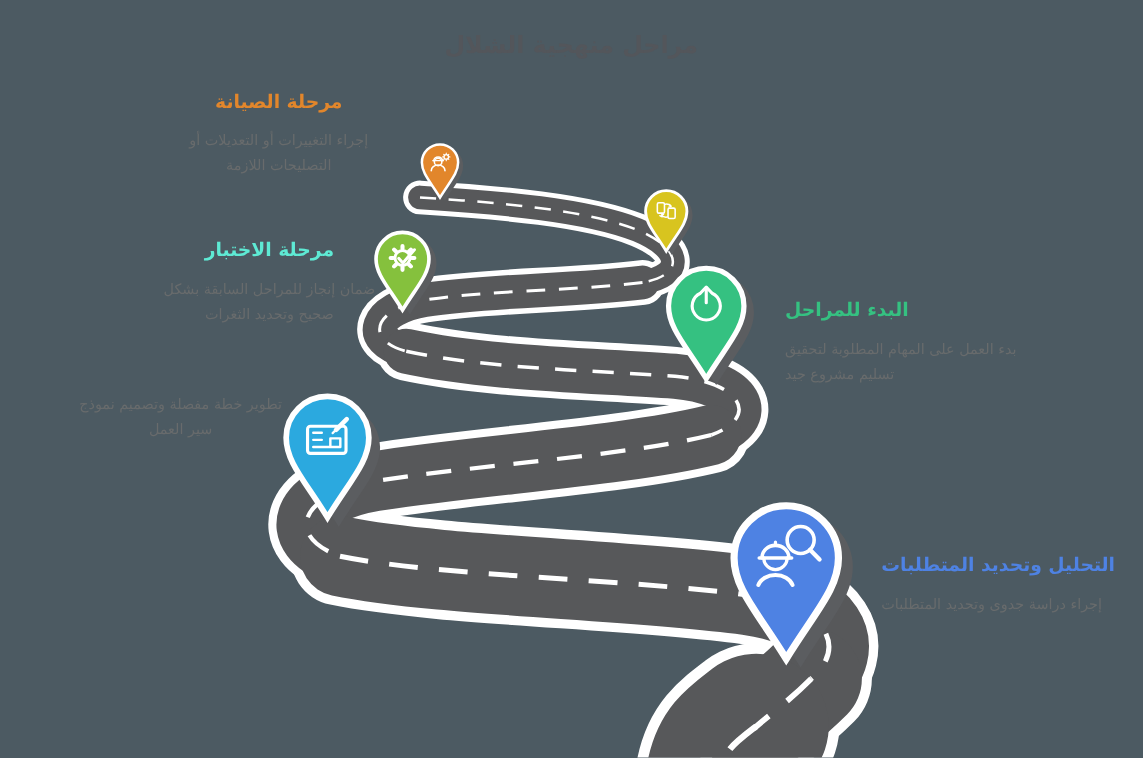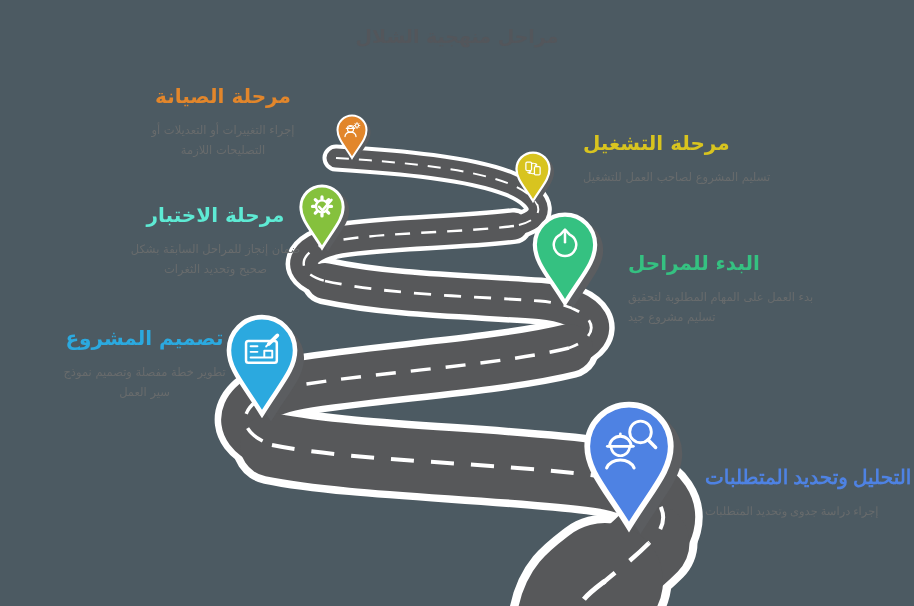--- a/index.html
+++ b/index.html
@@ -14,31 +14,31 @@
   .icon{stroke:#ffffff;fill:none;stroke-linecap:round;stroke-linejoin:round;}
   .page-title{
     position:absolute;top:12px;left:0;width:914px;
     text-align:center;font-size:19px;font-weight:bold;
     direction:rtl;
   }
   .stage{
     position:absolute;direction:rtl;
   }
   .stage h3{
-    margin:12px 0 13px 0;font-size:20px;font-weight:bold;letter-spacing:0;
+    margin:0 0 13px 0;font-size:15px;font-weight:bold;letter-spacing:0;
   }
   .stage p{
     margin:0;font-size:11.5px;line-height:1.7;
   }
   .stage-maintenance{left:128px;top:72px;width:190px;text-align:center;}
   .stage-operation{left:583px;top:119px;width:230px;text-align:left;}
   .stage-testing{left:118px;top:191px;width:195px;text-align:center;}
   .stage-implementation{left:628px;top:239px;width:200px;text-align:left;}
   .stage-design{left:52px;top:314px;width:185px;text-align:center;}
-  .stage-analysis{left:705px;top:453px;width:208px;text-align:left;font-family:Liberation Serif, serif;}
+  .stage-analysis{left:705px;top:443px;width:208px;text-align:left;}
 </style>
 </head>
 <body style="background: rgb(76, 90, 98);">
 
 <div class="canvas">
 
   <svg class="road-svg" width="914" height="606" viewBox="0 0 914 606">
     <defs>
       <path id="pin-shape" d="M0,0 C-16,-26 -29,-39 -29,-56 A29,29 0 1 1 29,-56 C29,-39 16,-26 0,0 Z"></path>
     </defs>
@@ -163,37 +163,32 @@
     </g>
   </svg>
 
   <h1 class="page-title" style="color: rgb(83, 86, 91);">مراحل منهجية الشلال</h1>
 
   <div class="stage stage-maintenance">
     <h3 style="color: rgb(226, 134, 43);">مرحلة الصيانة</h3>
     <p style="color: rgb(104, 107, 108);">إجراء التغييرات أو التعديلات أو التصليحات اللازمة</p>
   </div>
 
-  <div class="stage stage-operation">
-    <h3 style="color: rgb(216, 196, 31);">مرحلة التشغيل</h3>
-    <p style="color: rgb(104, 107, 108);">تسليم المشروع لصاحب العمل للتشغيل</p>
-  </div>
 
   <div class="stage stage-testing">
     <h3 style="color: #5eead4;">مرحلة الاختبار</h3>
     <p style="color: rgb(104, 107, 108);">ضمان إنجاز للمراحل السابقة بشكل صحيح وتحديد الثغرات</p>
   </div>
 
   <div class="stage stage-implementation">
     <h3 style="color: rgb(53, 193, 129);">البدء للمراحل</h3>
     <p style="color: rgb(104, 107, 108);">بدء العمل على المهام المطلوبة لتحقيق تسليم مشروع جيد</p>
   </div>
 
   <div class="stage stage-design">
-    <h3 style="color: rgb(43, 169, 223);">تصميم المشروع</h3>
     <p style="color: rgb(104, 107, 108);">تطوير خطة مفصلة وتصميم نموذج سير العمل</p>
   </div>
 
   <div class="stage stage-analysis">
     <h3 style="color: rgb(78, 130, 227);">التحليل وتحديد المتطلبات</h3>
     <p style="color: rgb(104, 107, 108);">إجراء دراسة جدوى وتحديد المتطلبات</p>
   </div>
 
 </div>
 

